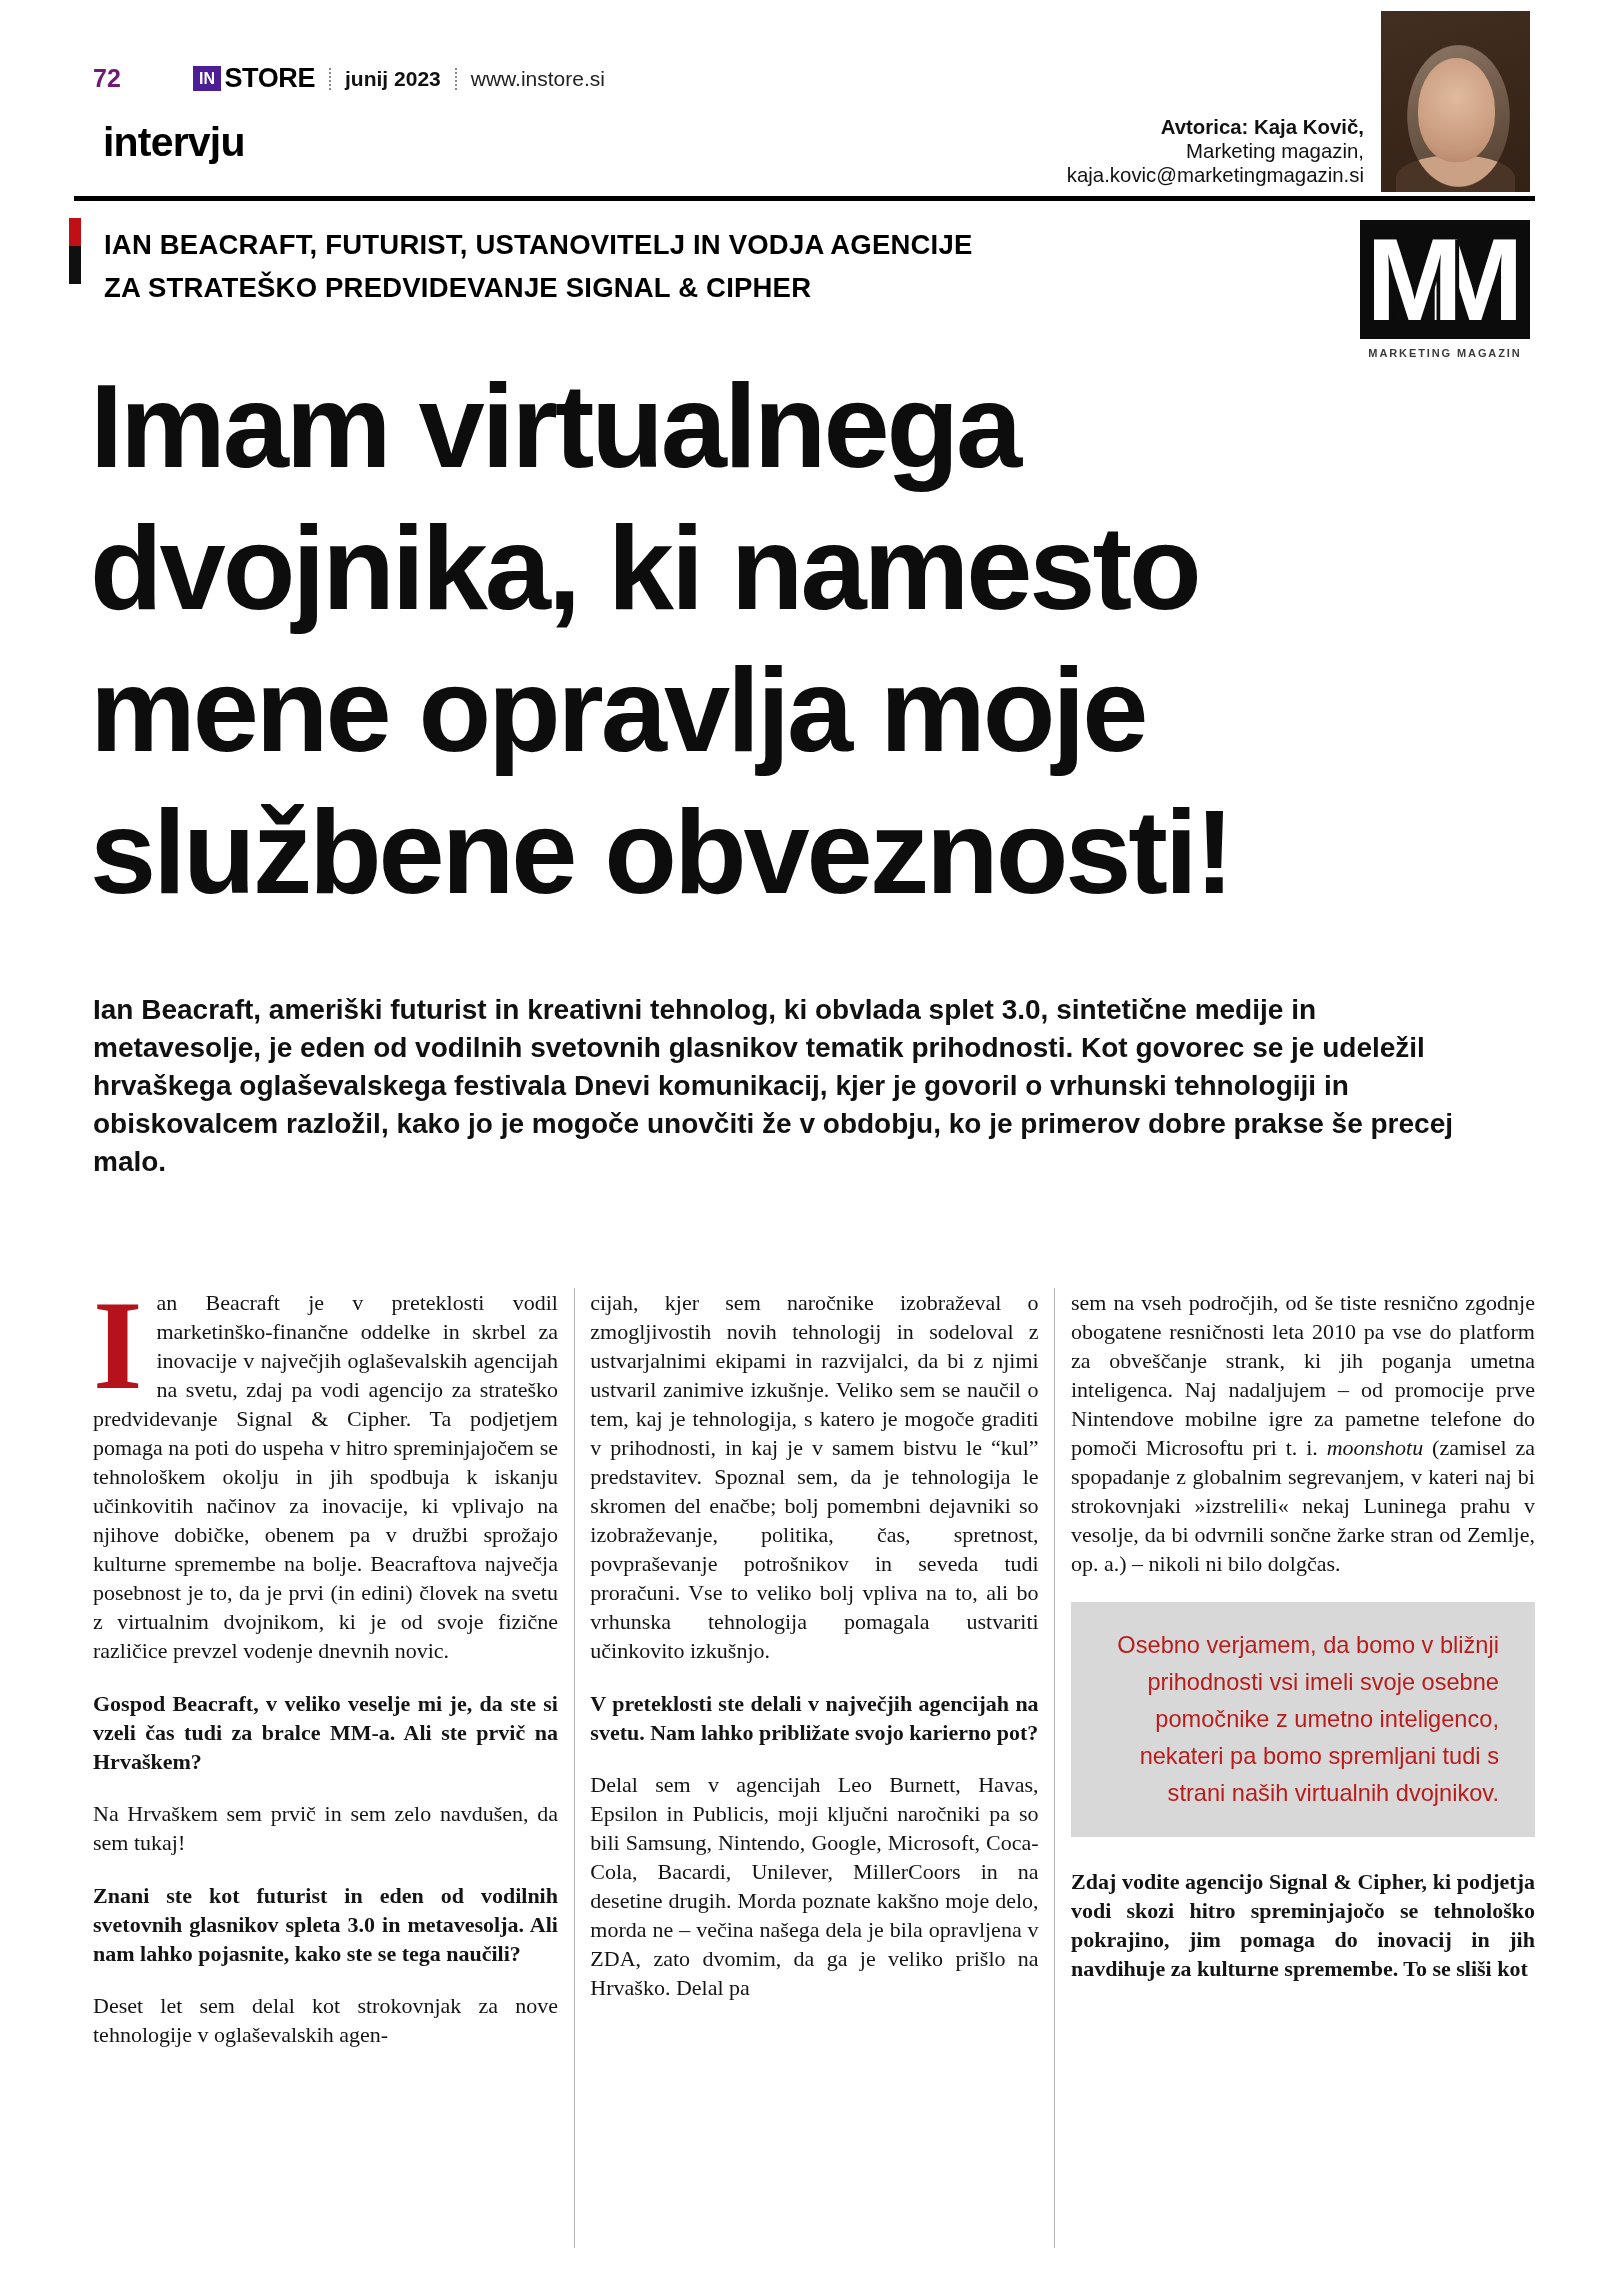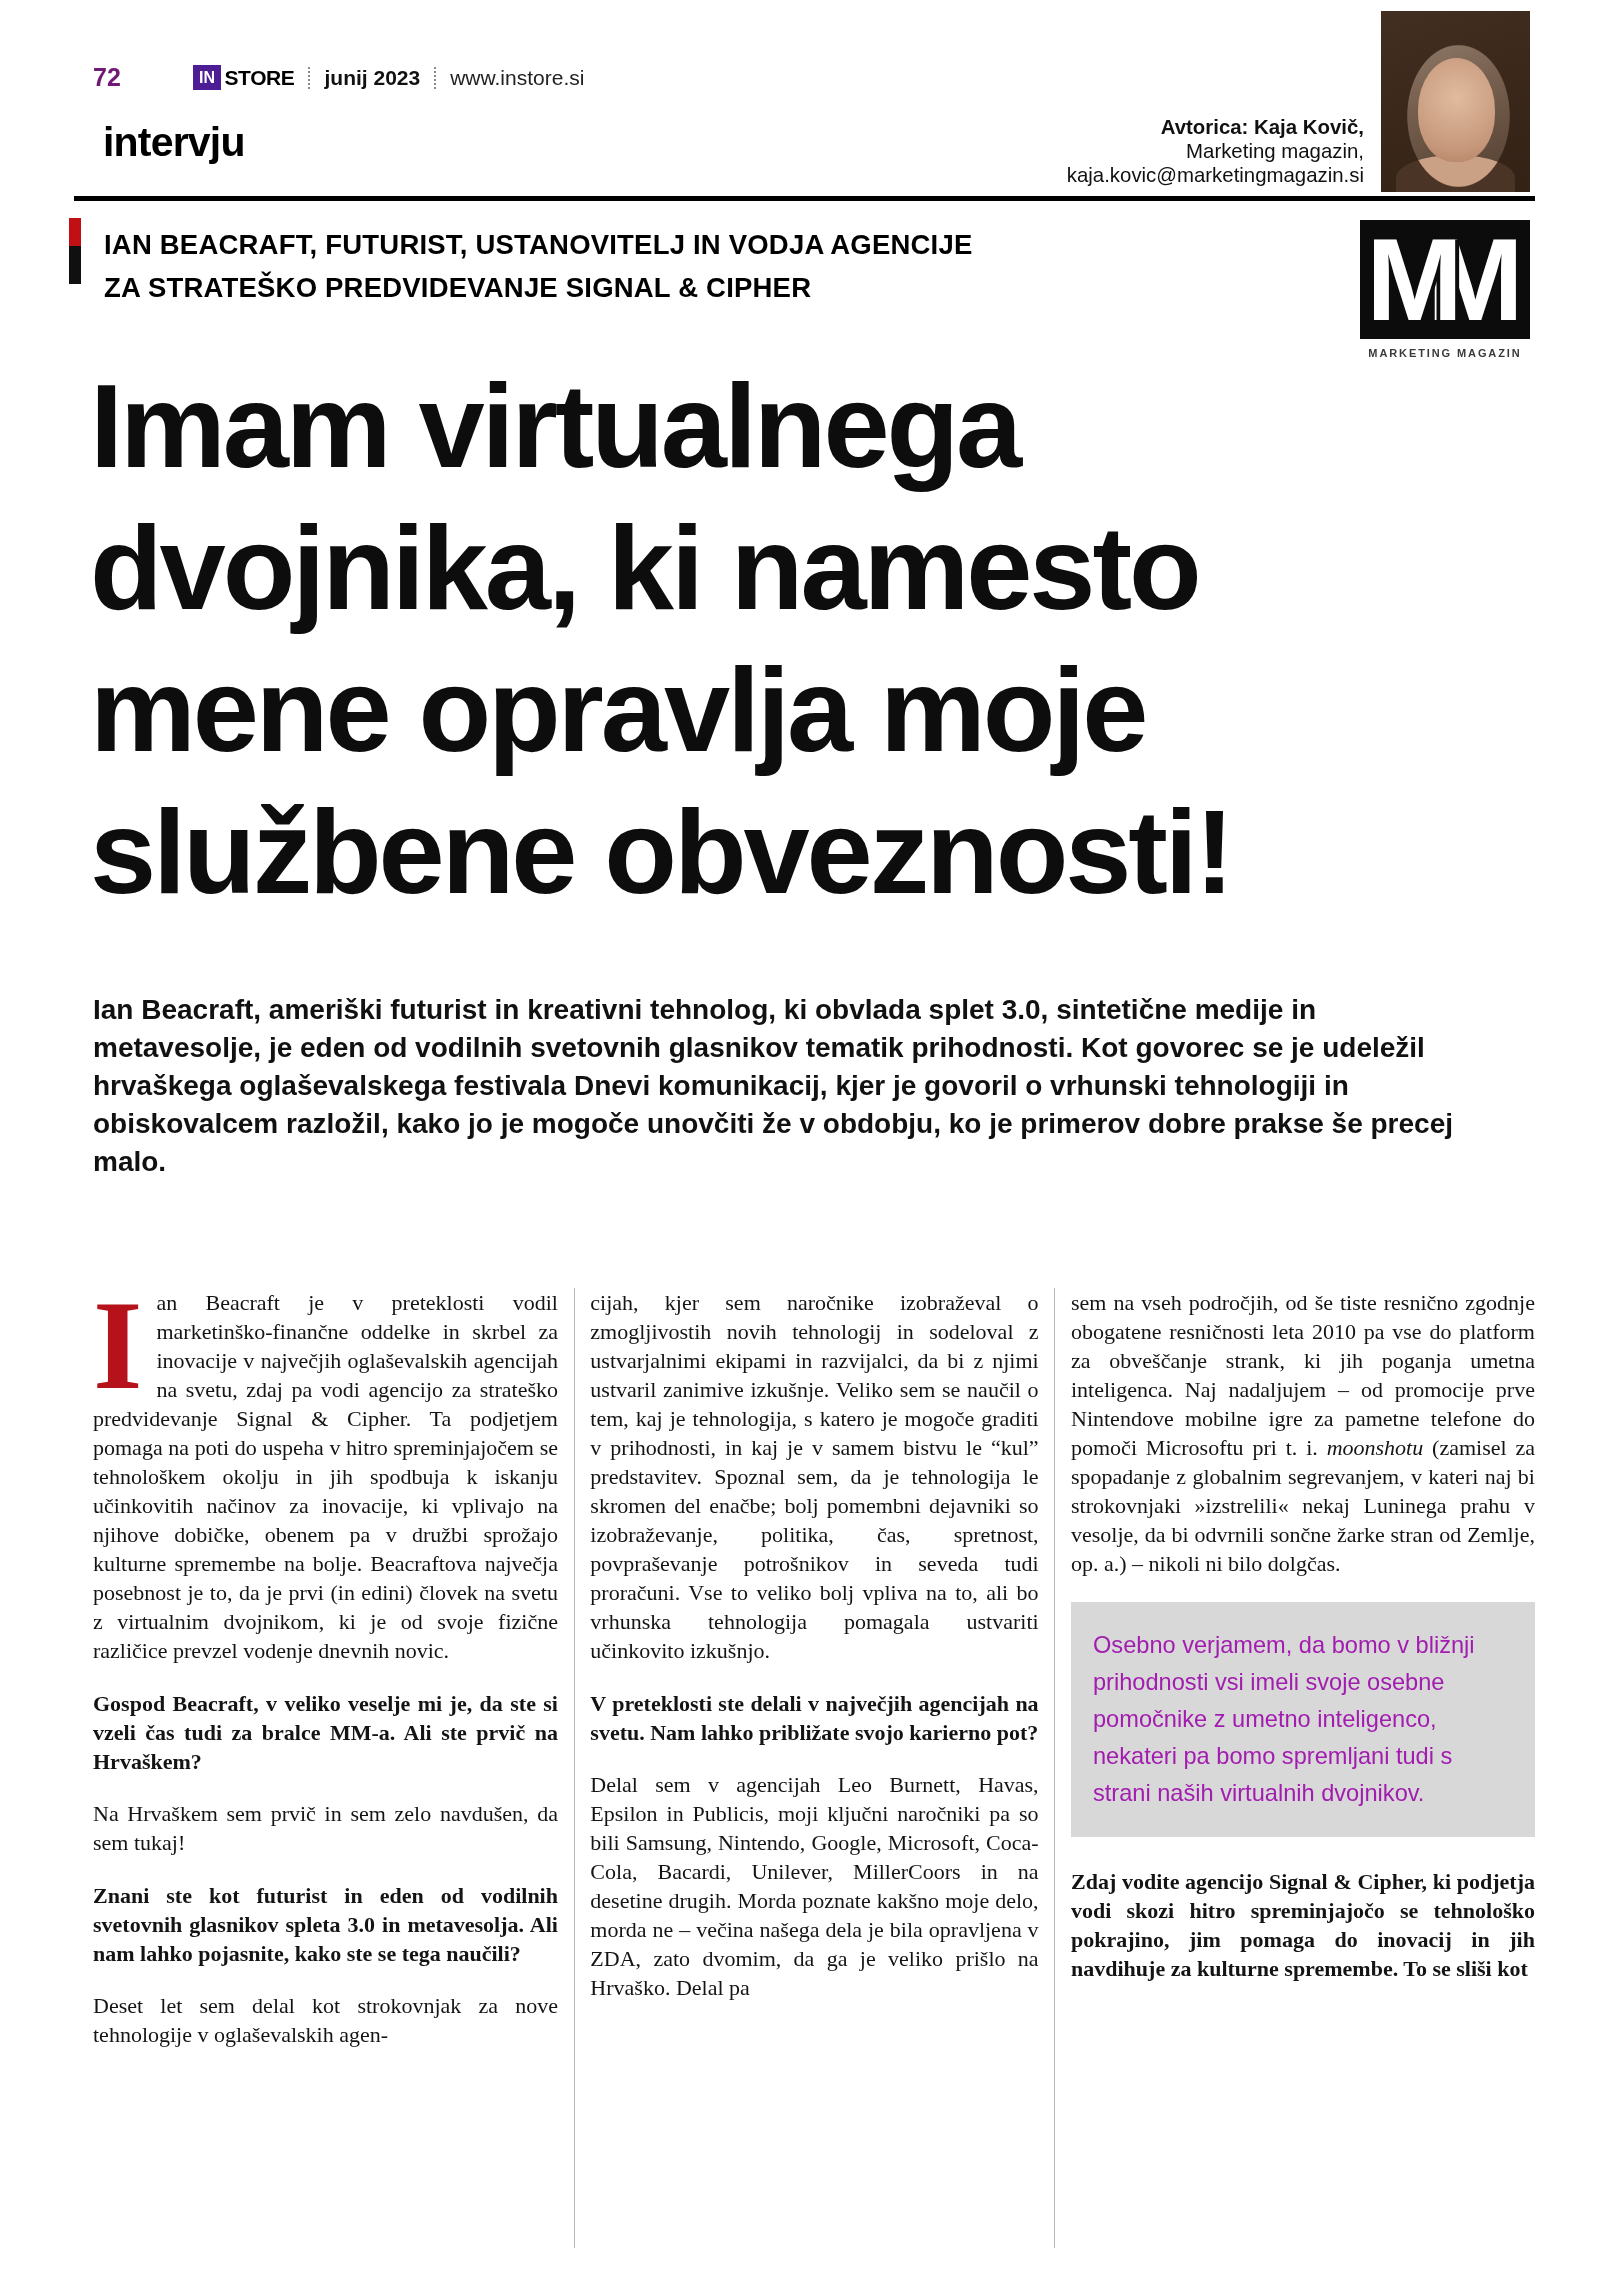--- a/index.html
+++ b/index.html
@@ -18,21 +18,21 @@
     position:absolute; top:63px; left:93px;
     display:flex; align-items:center;
     font-family:"Liberation Sans", sans-serif;
   }
   .pageno{ font-size:25px; font-weight:bold; color:#701a75; }
   .logo{ display:flex; align-items:center; margin-left:72px; }
   .logo-in{
     background:#4c1d95; color:#fff; font-weight:bold; font-size:16px;
     padding:4.7px 6.3px; display:inline-block; line-height:1;
   }
-  .logo-store{ font-size:21px; font-weight:bold; color:#000; margin-left:3.1px; letter-spacing:-0.4px; }
+  .logo-store{ font-size:27px; font-weight:bold; color:#000; margin-left:3.1px; letter-spacing:-0.4px; }
   .vsep{ display:inline-block; width:0; height:22px; border-left:2.4px dotted #8a8a8a; margin:0 14px; }
   .issue{ font-size:21px; font-weight:bold; color:#111; }
   .site{ font-size:21px; color:#222; }
 
   .section-title{
     position:absolute; top:119px; left:103px;
     font-family:"Liberation Sans", sans-serif;
     font-size:41px; font-weight:bold; color:#000; letter-spacing:-0.8px;
   }
 
@@ -135,24 +135,24 @@
   .dropcap{
     float:left;
     font-family:"Liberation Serif", serif;
     font-weight:bold; font-size:127px; line-height:99px;
     padding:7.9px 14px 0 0;
     color:#b5121b;
   }
   .pullquote{
     background:#d8d8d8;
     margin:4.7px 0 30px;
-    padding:25px 22px;
-    font-family:"Liberation Sans", sans-serif;
-    font-size:23.6px; line-height:37px; color:#a21caf;
-    text-align:left;
+    padding:25px 36px;
+    font-family:"Liberation Sans", sans-serif;
+    font-size:23.6px; line-height:37px; color:#b91c1c;
+    text-align:right;
   }
 </style>
 </head>
 <body>
 
 <div class="page">
 
   <div class="meta-row">
     <span class="pageno">72</span>
     <span class="logo">

